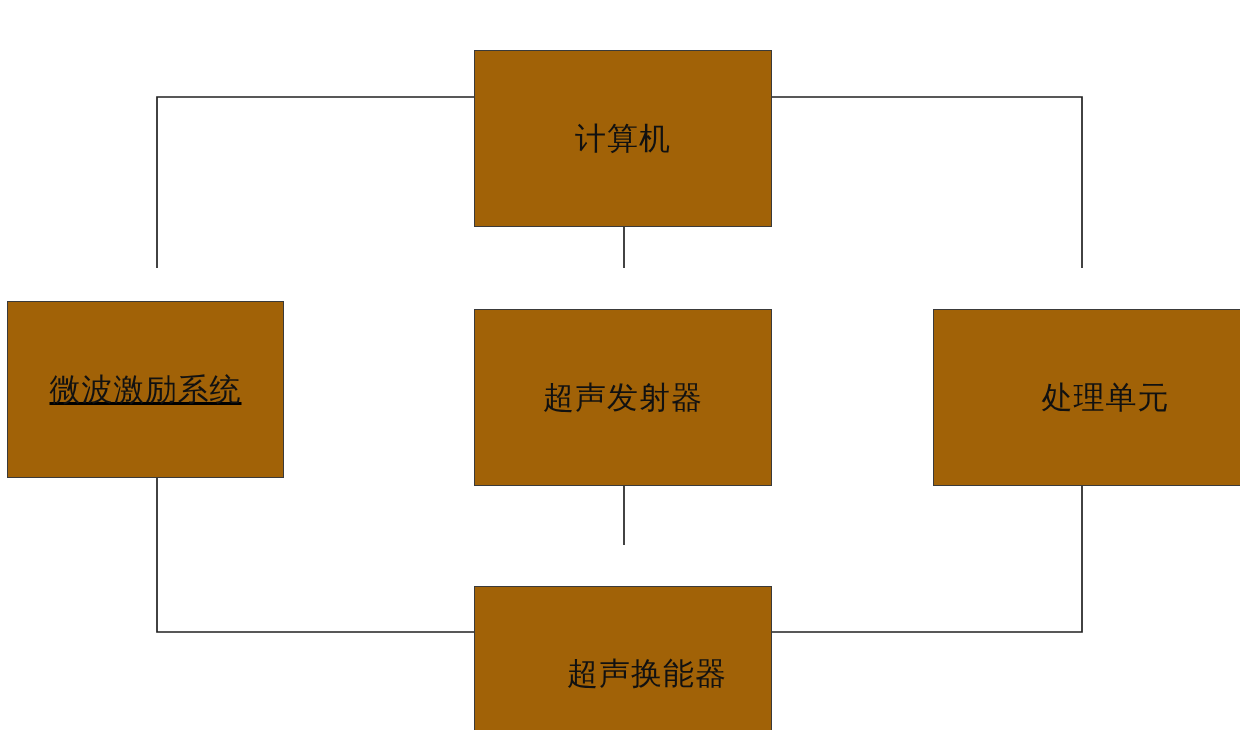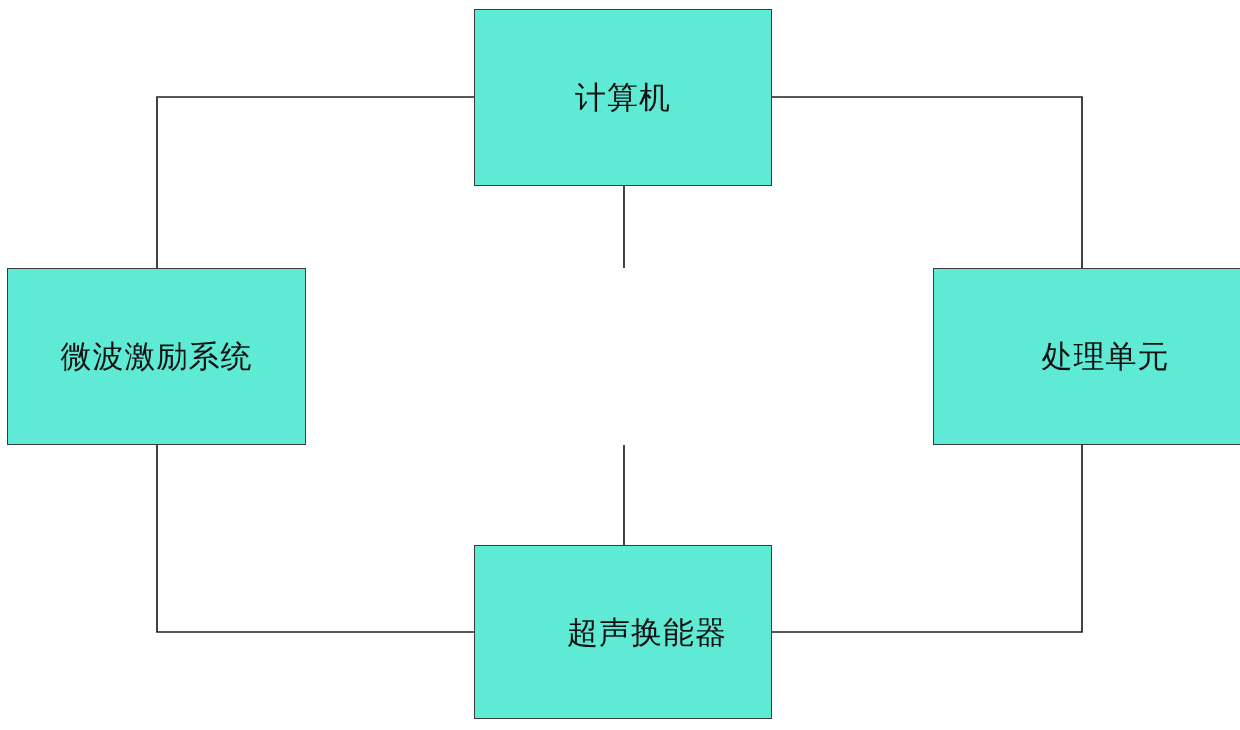--- a/index.html
+++ b/index.html
@@ -21,36 +21,37 @@
     position: absolute;
     left: 0;
     top: 0;
     width: 1240px;
     height: 730px;
   }
   .node-box {
     position: absolute;
     box-sizing: border-box;
     border: 1.6px solid #3a3a3a;
-    background: #5eead4;
+    background: #a16207;
     display: flex;
     align-items: center;
     justify-content: center;
     z-index: 2;
+    margin-top: 41px;
   }
   .node-label {
     font-size: 31px;
     line-height: 1.1;
     color: #111111;
     letter-spacing: 1px;
     white-space: nowrap;
     font-weight: 400;
   }
   #node-computer      { left: 474px; top: 9px;   width: 298px; height: 177px; }
-  #node-microwave     { left: 7px;   top: 268px; width: 299px; height: 177px; }
+  #node-microwave     { left: 7px;   top: 260px; width: 277px; height: 177px; text-decoration: underline; }
   #node-transmitter   { left: 474px; top: 268px; width: 298px; height: 177px; }
   #node-processing    { left: 933px; top: 268px; width: 345px; height: 177px; }
   #node-transducer    { left: 474px; top: 545px; width: 298px; height: 174px; padding-left: 48px; }
 </style>
 </head>
 <body>
 
 <div id="diagram-canvas">
 
   <svg id="connector-layer" viewBox="0 0 1240 730" width="1240" height="730" xmlns="http://www.w3.org/2000/svg">
@@ -63,20 +64,23 @@
   </svg>
 
   <div class="node-box" id="node-computer">
     <span class="node-label">计算机</span>
   </div>
 
   <div class="node-box" id="node-microwave">
     <span class="node-label">微波激励系统</span>
   </div>
 
+  <div class="node-box" id="node-transmitter">
+    <span class="node-label">超声发射器</span>
+  </div>
 
   <div class="node-box" id="node-processing">
     <span class="node-label">处理单元</span>
   </div>
 
   <div class="node-box" id="node-transducer">
     <span class="node-label">超声换能器</span>
   </div>
 
 </div>

